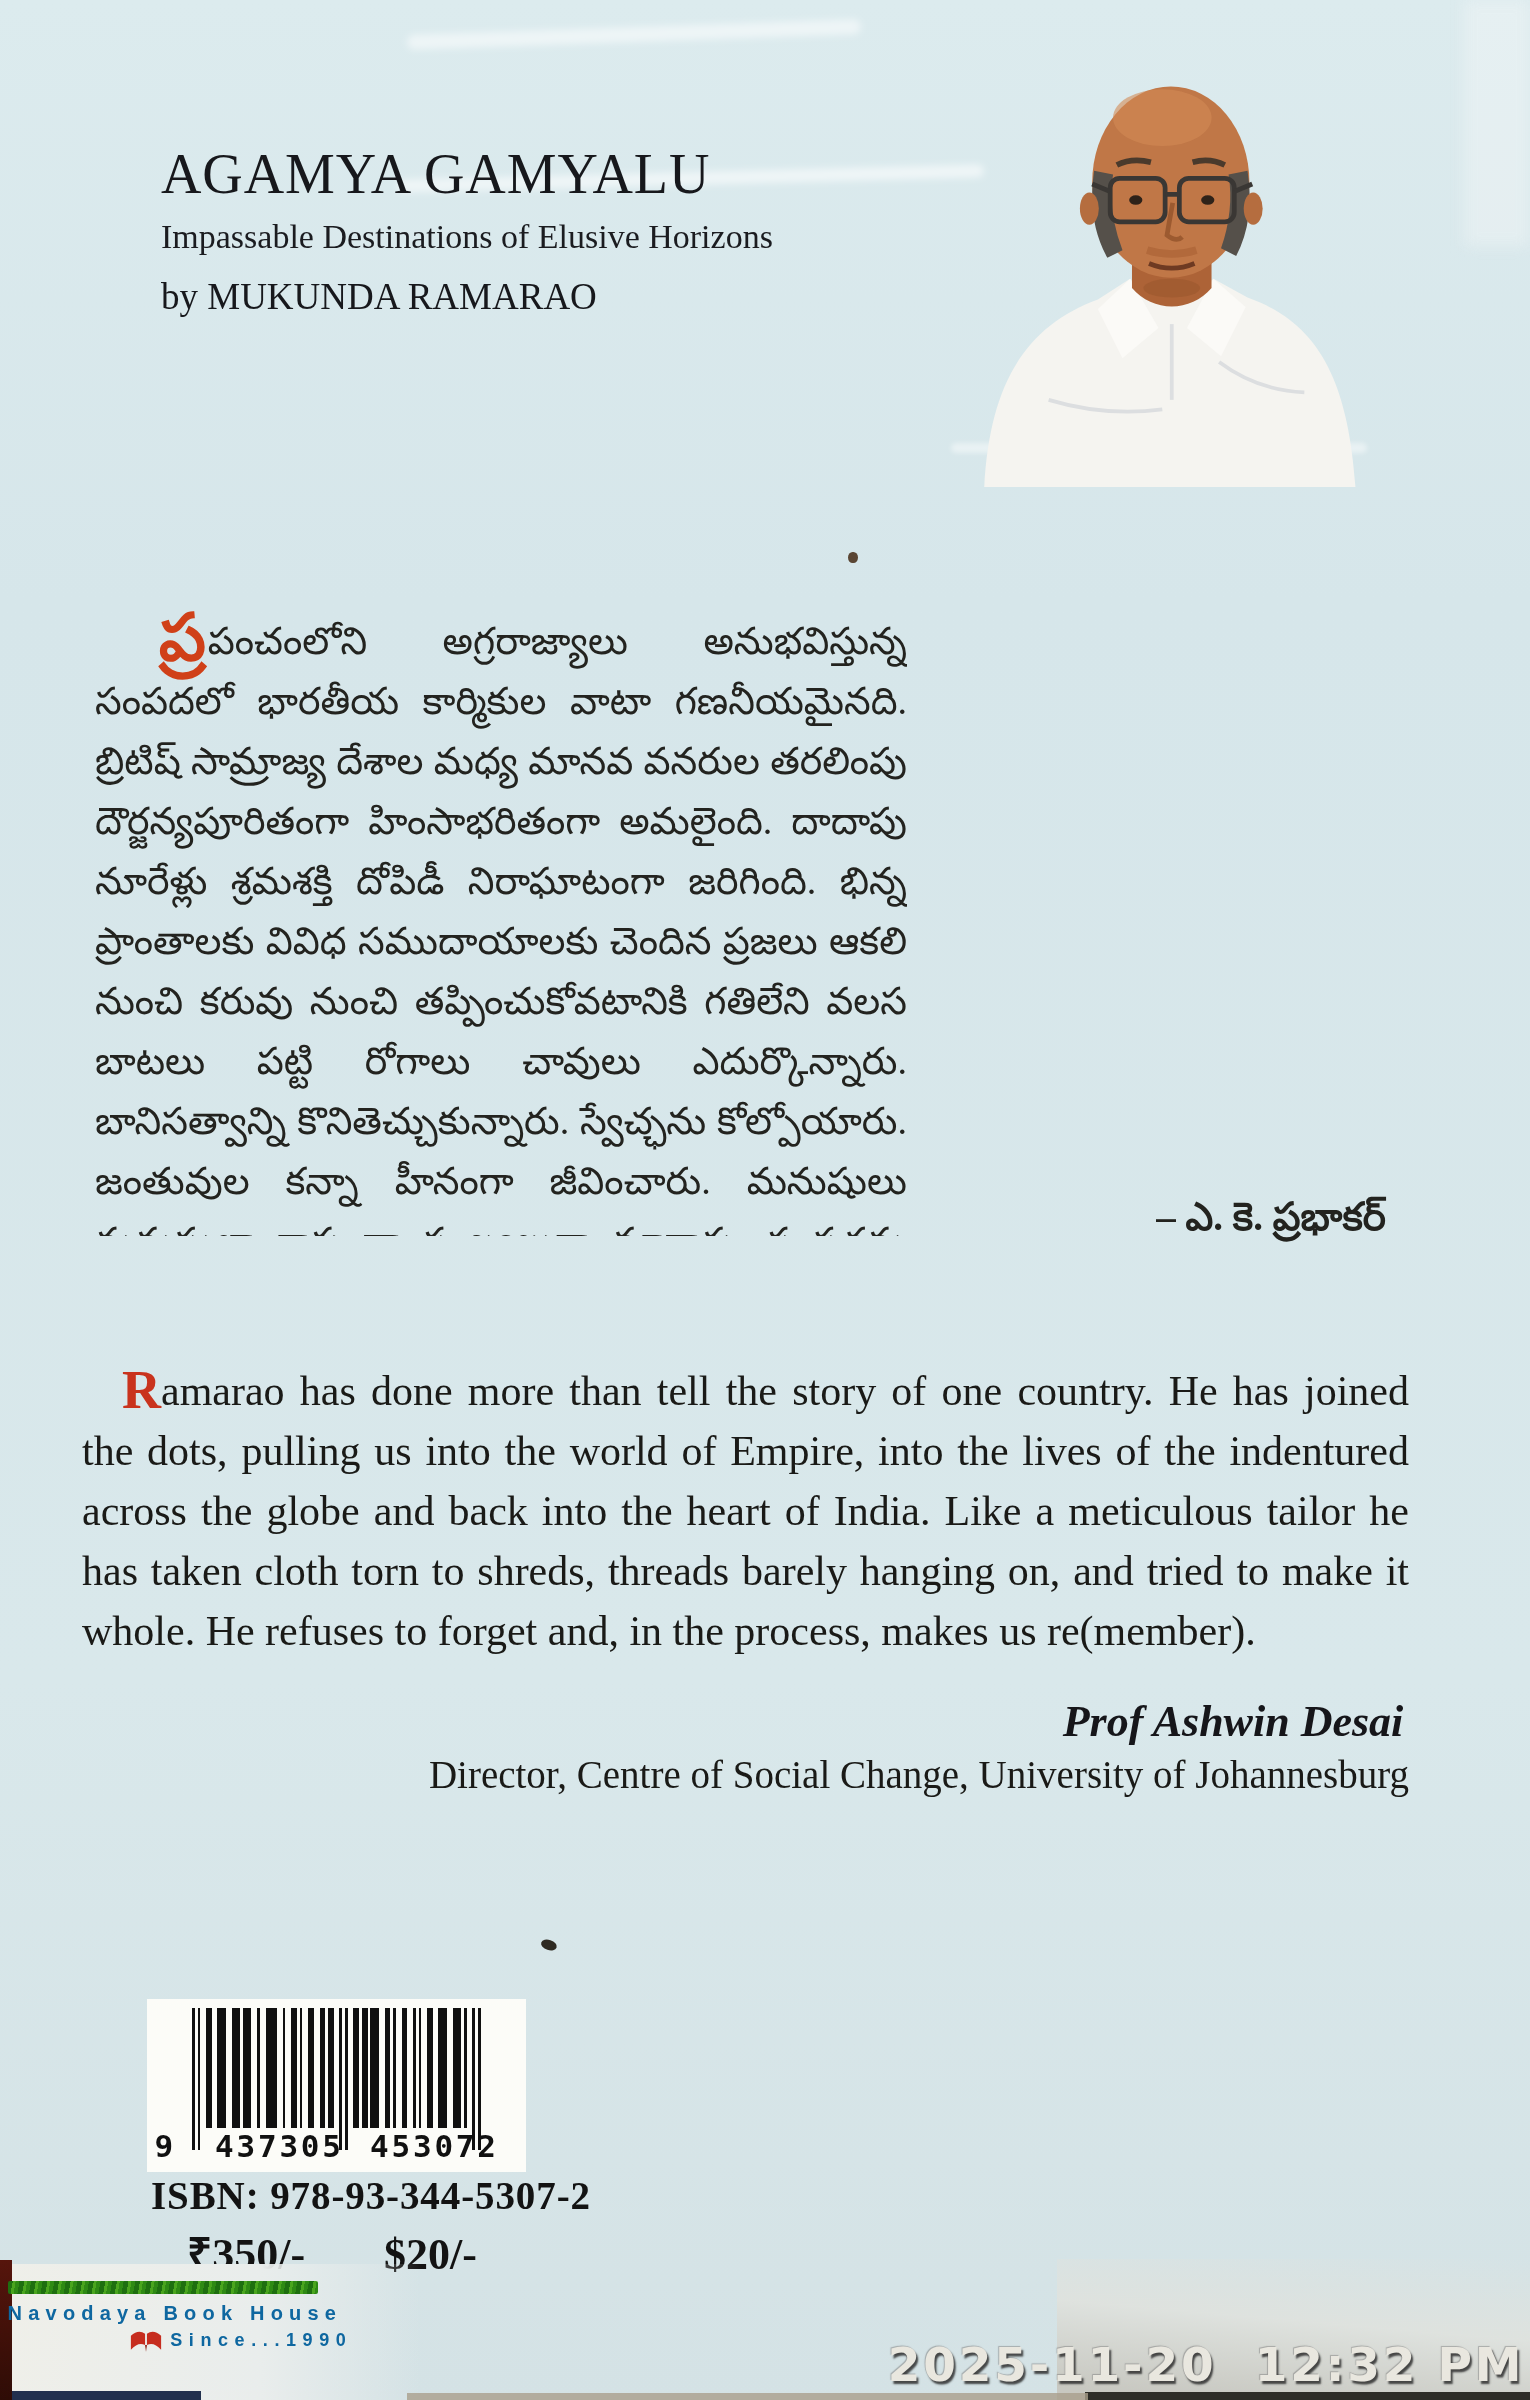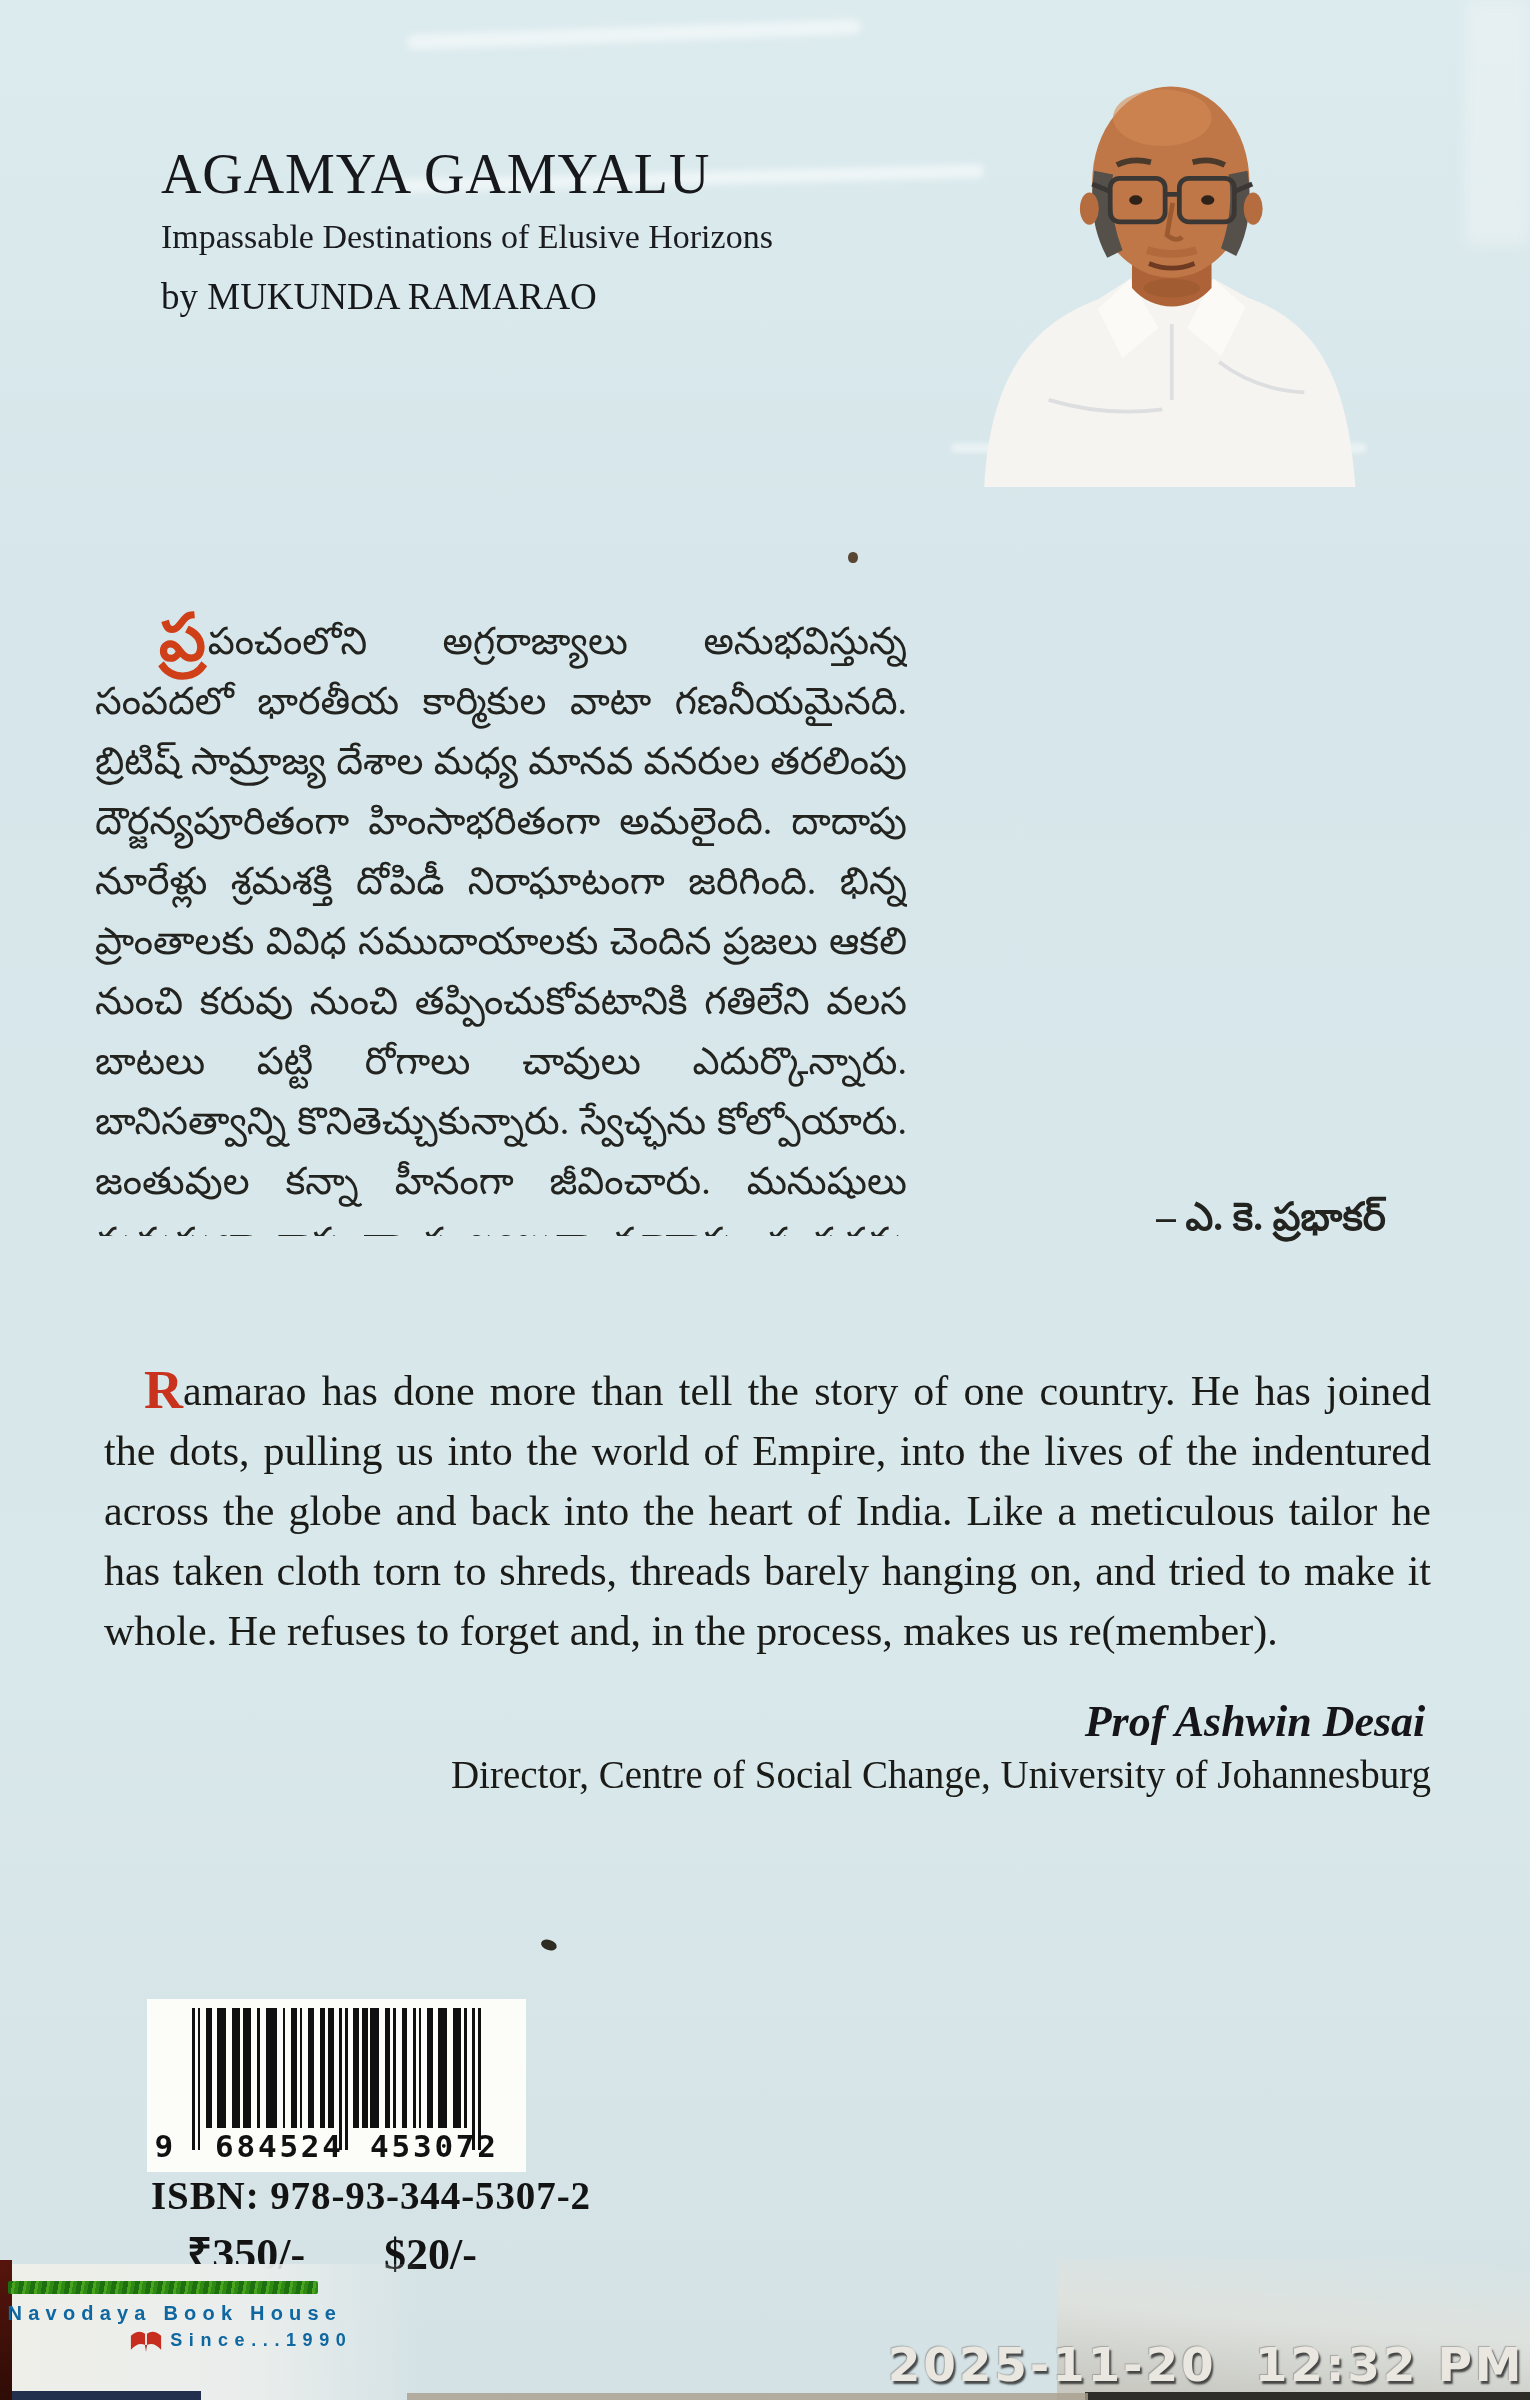--- a/index.html
+++ b/index.html
@@ -20,21 +20,21 @@
     position:absolute; left:95px; top:611px; width:812px; height:625px; overflow:hidden;
     font-size:38px; line-height:60px; text-align:justify; color:#23231f;
   }
   .telugu-block p{margin:0;}
   .telugu-block p.p1{text-indent:64px;}
   .t-dropcap{color:#d04018; font-size:66px; line-height:0; font-weight:bold; vertical-align:-5.7px; letter-spacing:1.9px;}
   .telugu-attrib{
     position:absolute; top:1194px; right:144px; font-size:39px; font-weight:bold; color:#23231f;
   }
   
-  .english-block{position:absolute; left:104px; top:1361px; width:1327px;}
+  .english-block{position:absolute; left:82px; top:1361px; width:1327px;}
   .english-block p{margin:0; font-size:42px; line-height:60px; text-align:justify; text-indent:40px; color:#1a1a17;}
   .e-dropcap{color:#c9331d; font-size:54px; line-height:0; font-weight:bold; vertical-align:-2.8px;}
   .signature-name{margin-top:35px; text-align:right; padding-right:5.7px; font-size:44px; font-weight:bold; font-style:italic; color:#16161a;}
   .signature-title{margin-top:5px; text-align:right; font-size:39px; color:#1a1a17;}
   
   .barcode-box{position:absolute; left:147px; top:1999px; width:379px; height:173px; background:#fcfcf8;}
   .barcode-bars{position:absolute; left:45px; top:8.5px; display:flex; align-items:flex-start;}
   .barcode-digits{position:absolute; left:0; top:129px; width:100%;
     font-family:"DejaVu Sans Mono", monospace; font-weight:bold; font-size:31px; color:#111; letter-spacing:2.8px;}
   .bd-9{position:absolute; left:7.6px;}
@@ -160,21 +160,21 @@
         <div style="flex: 0 0 auto; background: rgb(16, 16, 16); width: 2.8px; height: 120px; margin-right: 5.7px;"></div>
         <div style="flex: 0 0 auto; background: rgb(16, 16, 16); width: 5.7px; height: 120px; margin-right: 5.7px;"></div>
         <div style="flex: 0 0 auto; background: rgb(16, 16, 16); width: 8.5px; height: 120px; margin-right: 5.7px;"></div>
         <div style="flex: 0 0 auto; background: rgb(16, 16, 16); width: 8.5px; height: 120px; margin-right: 2.8px;"></div>
         <div style="flex: 0 0 auto; background: rgb(16, 16, 16); width: 2.8px; height: 120px; margin-right: 5.7px;"></div>
         <div style="flex: 0 0 auto; background: rgb(16, 16, 16); width: 2.8px; height: 142px; margin-right: 2.8px;"></div>
         <div style="flex: 0 0 auto; background: rgb(16, 16, 16); width: 2.8px; height: 142px; margin-right: 0px;"></div>
       </div>
     <div class="barcode-digits">
       <span class="bd-9">9</span>
-      <span class="bd-g1">684524</span>
+      <span class="bd-g1">437305</span>
       <span class="bd-g2">453072</span>
     </div>
   </div>
   <div class="isbn-line">ISBN: 978-93-344-5307-2</div>
   <div class="price-row">
     <span class="price-inr">₹350/-</span>
     <span class="price-usd">$20/-</span>
   </div>
 
   <div class="cloth"></div>

